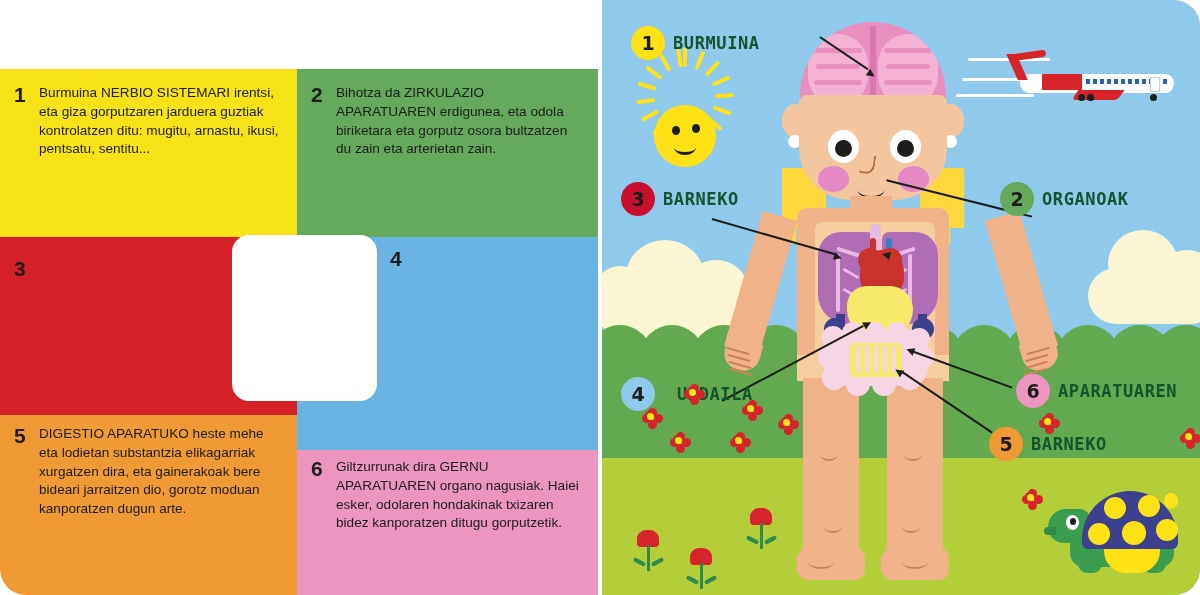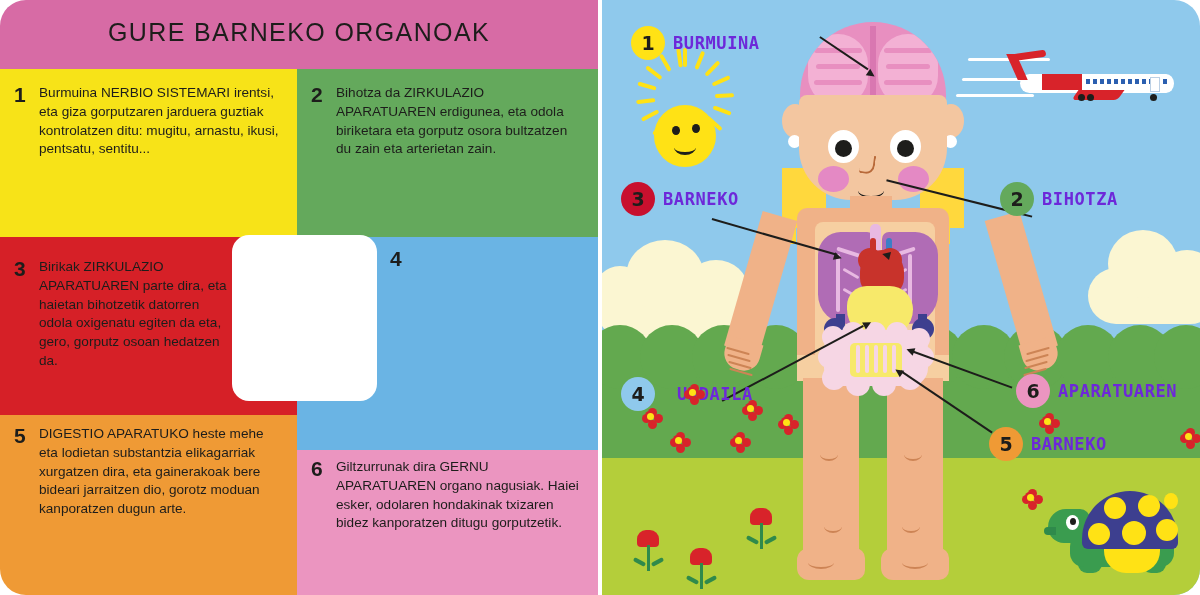--- a/index.html
+++ b/index.html
@@ -102,21 +102,21 @@
   .kidney-t{position:absolute;width:9px;height:12px;background:#3d3f8f;}
   .intestine{position:absolute;left:222px;top:330px;width:104px;height:56px;background:#f6d6e4;border-radius:18px;}
   .int-bubble{position:absolute;background:#f6d6e4;border-radius:50%;}
   .int-core{position:absolute;left:248px;top:343px;width:52px;height:34px;background:#f7e96a;border-radius:5px;}
   .int-fold{position:absolute;width:4px;height:28px;background:#f6d6e4;border-radius:2px;}
 
   
   .label{position:absolute;display:flex;align-items:center;gap:8px;}
   .badge{width:34px;height:34px;border-radius:50%;display:flex;align-items:center;justify-content:center;
      font-size:19px;font-weight:700;color:#1d1d1b;font-family:"DejaVu Sans",sans-serif;flex:0 0 auto;}
-  .lbl-txt{font-family:"DejaVu Sans Mono",monospace;font-size:17px;font-weight:700;color:#6d28d9;letter-spacing:0.6px;white-space:nowrap;}
+  .lbl-txt{font-family:"DejaVu Sans Mono",monospace;font-size:17px;font-weight:700;color:#14532d;letter-spacing:0.6px;white-space:nowrap;}
 
   .ln{position:absolute;background:#1d1d1b;height:1.6px;transform-origin:0 50%;}
   .arrowhead{position:absolute;width:0;height:0;border-left:8px solid #1d1d1b;border-top:4px solid transparent;border-bottom:4px solid transparent;transform-origin:0 50%;}
 
   
   .flower{position:absolute;}
   .flower i{position:absolute;width:9px;height:9px;background:#d8232a;border-radius:50%;}
   .flower b{position:absolute;left:4.5px;top:4.5px;width:7px;height:7px;background:#ffe215;border-radius:50%;}
   .tulip{position:absolute;}
   .tulip .bud{position:absolute;width:22px;height:17px;background:#d8232a;border-radius:9px 9px 4px 4px;}
@@ -135,42 +135,38 @@
   .t-pupil{position:absolute;left:28px;top:31px;width:6px;height:7px;background:#1d1d1b;border-radius:50%;}
   .t-beak{position:absolute;left:2px;top:40px;width:12px;height:8px;background:#2f8a4b;border-radius:5px 0 0 5px;}
 </style>
 </head>
 <body>
 
 <div class="page">
 
   <div class="left-page">
 
-    <div class="hdr">
-      <div class="hdr-title">GURE BARNEKO ORGANOAK</div>
-    </div>
 
     <div class="blk b-yellow"></div>
     <div class="blk b-green"></div>
     <div class="blk b-red"></div>
     <div class="blk b-blue"></div>
     <div class="blk b-orange"></div>
     <div class="blk b-pink"></div>
 
     <div class="item i1">
       <span class="num">1</span>
       <span class="txt">Burmuina NERBIO SISTEMARI irentsi, eta giza gorputzaren jarduera guztiak kontrolatzen ditu: mugitu, arnastu, ikusi, pentsatu, sentitu...</span>
     </div>
     <div class="item i2">
       <span class="num">2</span>
       <span class="txt">Bihotza da ZIRKULAZIO APARATUAREN erdigunea, eta odola biriketara eta gorputz osora bultzatzen du zain eta arterietan zain.</span>
     </div>
     <div class="item i3">
       <span class="num">3</span>
-      <span class="txt">Birikak ZIRKULAZIO APARATUAREN parte dira, eta haietan bihotzetik datorren odola oxigenatu egiten da eta, gero, gorputz osoan hedatzen da.</span>
     </div>
     <div class="item i4">
       <span class="num">4</span>
     </div>
     <div class="item i5">
       <span class="num">5</span>
       <span class="txt">DIGESTIO APARATUKO heste mehe eta lodietan substantzia elikagarriak xurgatzen dira, eta gainerakoak bere bideari jarraitzen dio, gorotz moduan kanporatzen dugun arte.</span>
     </div>
     <div class="item i6">
       <span class="num">6</span>
@@ -398,21 +394,21 @@
       <span class="lbl-txt">BURMUINA</span>
     </div>
 
     <div class="label" style="left:19px;top:182px;">
       <span class="badge" style="background:#c8102e;color:#1d1d1b;">3</span>
       <span class="lbl-txt">BARNEKO</span>
     </div>
 
     <div class="label" style="left:398px;top:182px;">
       <span class="badge" style="background:#64a95c;">2</span>
-      <span class="lbl-txt">BIHOTZA</span>
+      <span class="lbl-txt">ORGANOAK</span>
     </div>
 
     <div class="label" style="left:19px;top:377px;">
       <span class="badge" style="background:#8fc9ec;">4</span>
       <span class="lbl-txt" style="margin-left:14px;">URDAILA</span>
     </div>
 
     <div class="label" style="left:414px;top:374px;">
       <span class="badge" style="background:#eb95c0;">6</span>
       <span class="lbl-txt">APARATUAREN</span>

